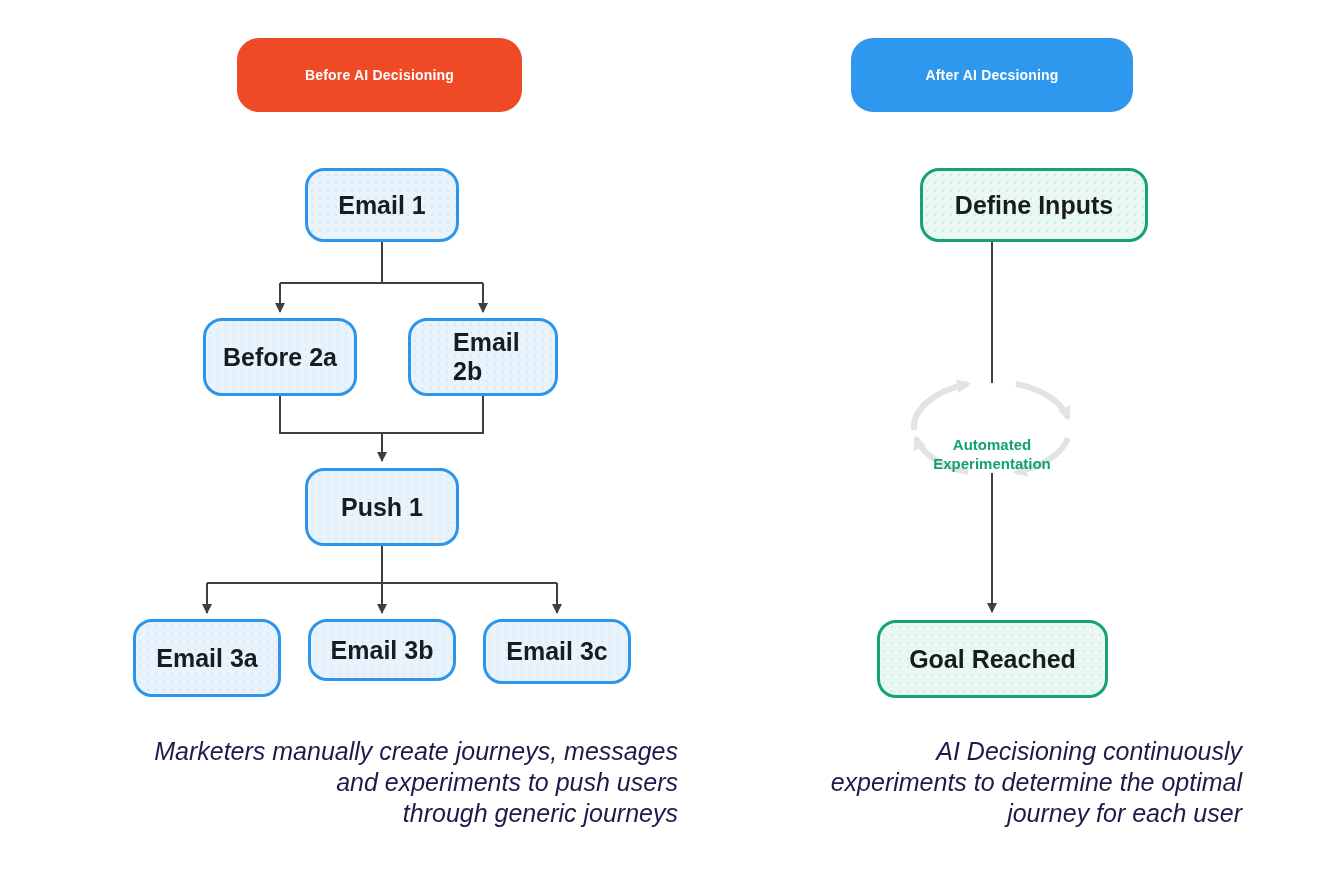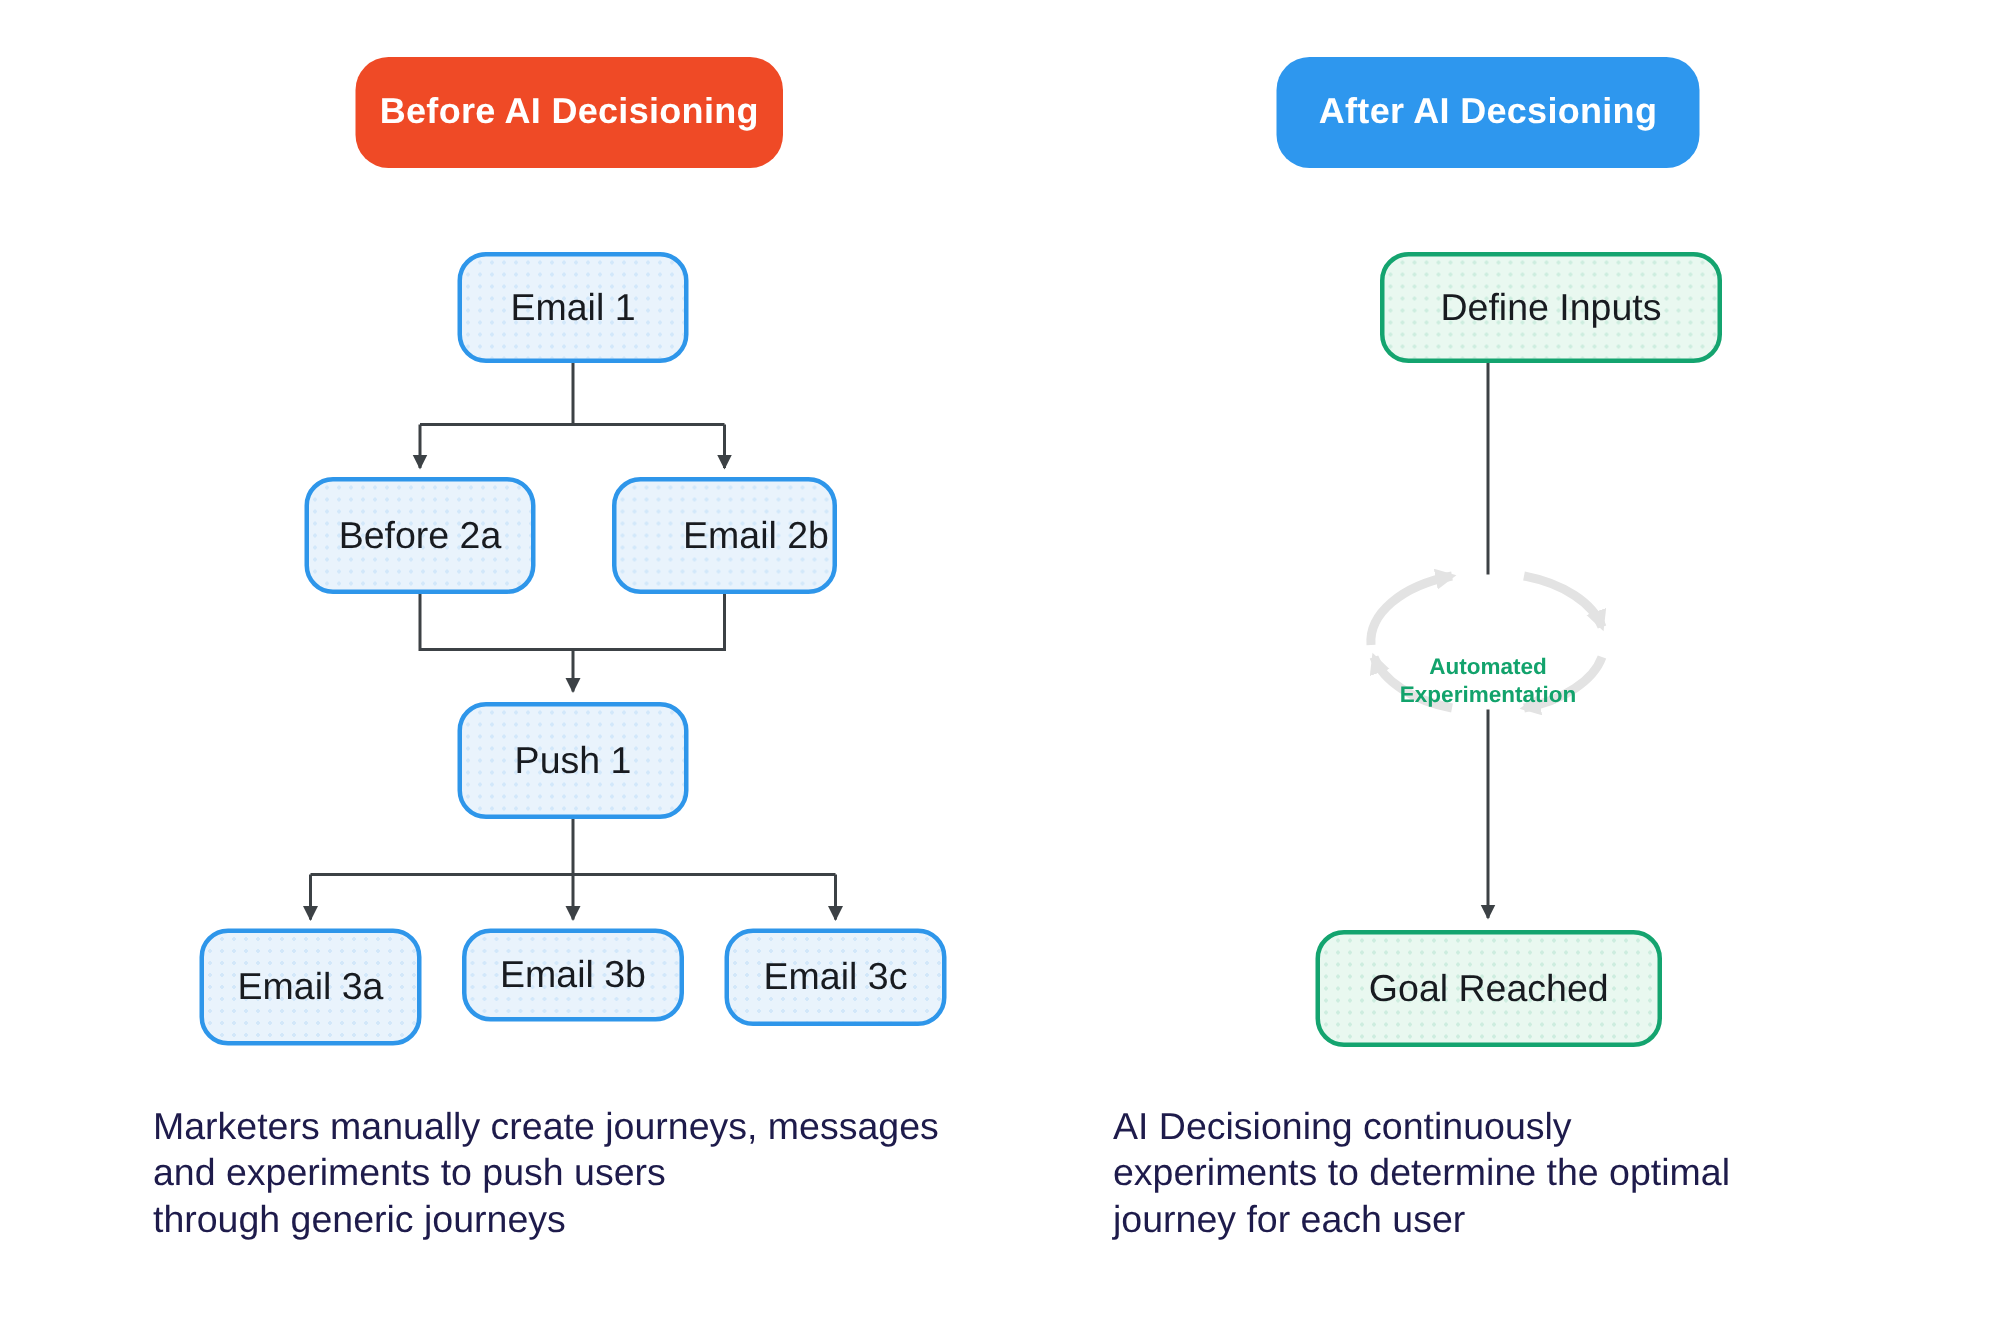--- a/index.html
+++ b/index.html
@@ -24,29 +24,29 @@
   }
   .connectors{position:absolute;left:0;top:0;width:1344px;height:880px;}
   .connectors path{fill:none;}
   .dark-line{stroke:var(--arrow);stroke-width:2;}
   .cycle-arc{stroke:var(--cycle-arrow);stroke-width:6;}
   #ah path{fill:var(--arrow);}
   #cyc path{fill:var(--cycle-arrow);}
 
   .badge{
     position:absolute;display:flex;align-items:center;justify-content:center;
-    border-radius:22px;color:var(--badge-text);font-size:24px;font-weight:bold;
+    border-radius:22px;color:var(--badge-text);font-size:14px;font-weight:bold;
     letter-spacing:.2px;
   }
   .badge-before{left:237px;top:38px;width:285px;height:74px;background:var(--badge-before);}
   .badge-after{left:851px;top:38px;width:282px;height:74px;background:var(--badge-after);}
 
   .node{
     position:absolute;display:flex;align-items:center;justify-content:center;
-    border-radius:19px;font-size:25px;font-weight:normal;color:var(--node-text);
+    border-radius:19px;font-size:25px;font-weight:bold;color:var(--node-text);
     box-sizing:border-box;
   }
   .node.blue{
     background-color:var(--node-blue-fill);
     background-image:radial-gradient(circle, rgba(46,150,234,0.12) 1.1px, transparent 1.3px);
     background-size:8px 8px;
     border:3px solid var(--node-blue-border);
   }
   .node.green{
     background-color:var(--node-green-fill);
@@ -64,22 +64,23 @@
   .n-define {left:878px;top:168px;width:228px;height:74px;margin-left:42px;}
   .n-goal   {left:877px;top:620px;width:231px;height:78px;}
 
   .cycle-label{
     position:absolute;left:912px;top:407px;width:160px;text-align:center;
     font-size:15px;font-weight:bold;line-height:19px;color:var(--cycle-text);margin-top:28px;
   }
   .cycle-label span{display:block;}
 
   .caption{
-    position:absolute;top:736px;text-align:left;font-size:25px;line-height:31px;
+    position:absolute;top:736px;text-align:right;font-size:25px;line-height:31px;
     color:var(--caption-text);
+    font-style:italic;
   }
   .caption span{display:block;}
   .caption-left{left:102px;width:576px;}
   .caption-right{left:742px;width:500px;}
 </style>
 </head>
 <body>
 
 <div class="canvas">
 

